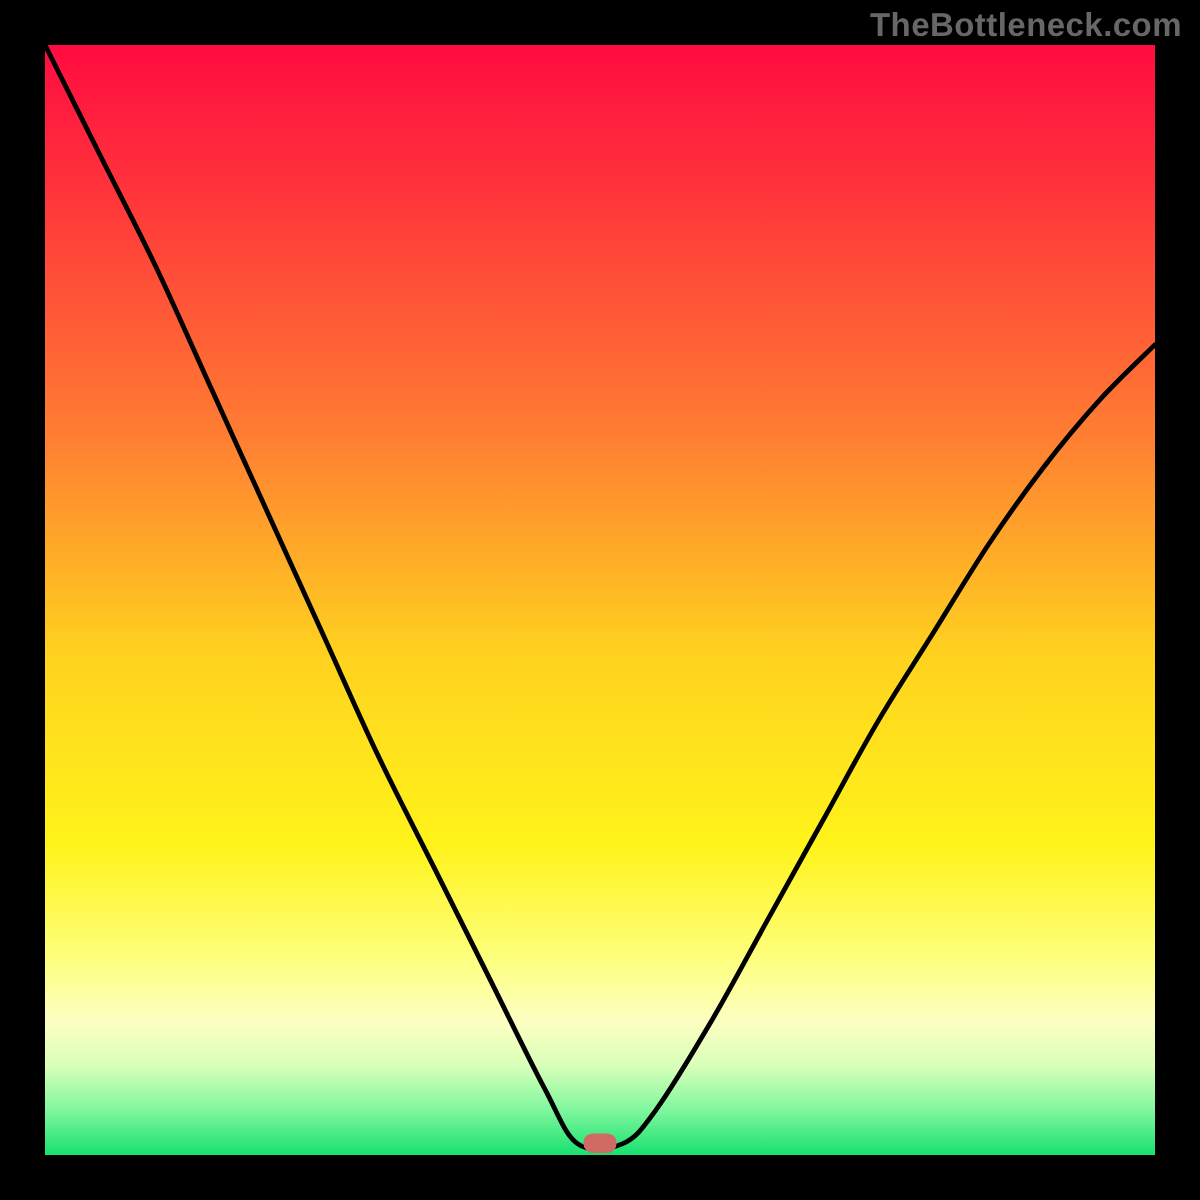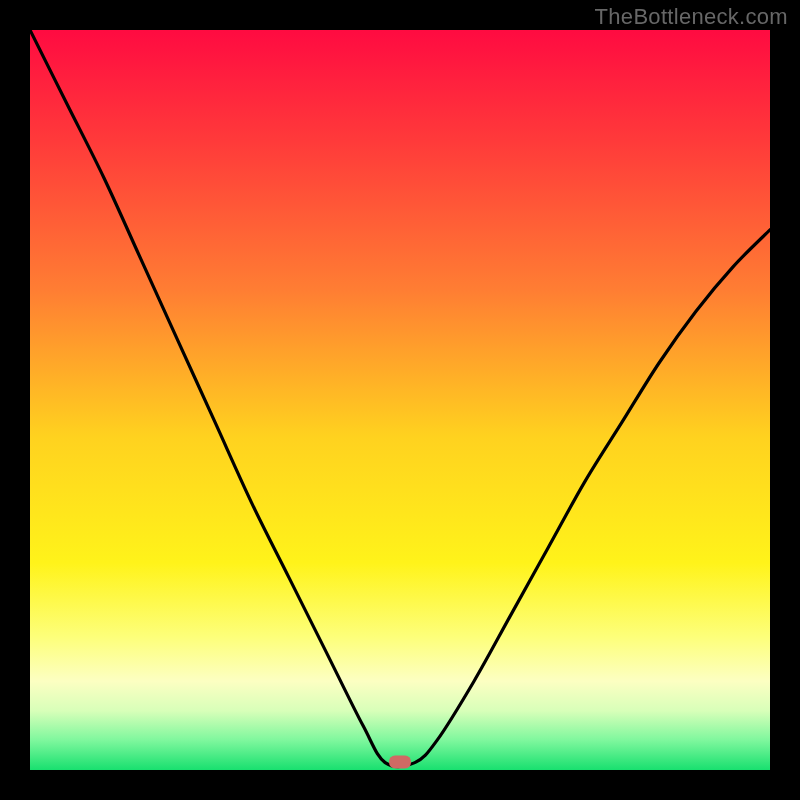--- a/index.html
+++ b/index.html
@@ -15,21 +15,21 @@
     position: relative;
     width: 800px;
     height: 800px;
     background: #000;
   }
   .watermark {
     position: absolute;
     top: 4px;
     right: 12px;
     font-size: 22px;
-    font-weight: 400;
+    font-weight: 700;
     color: #676767;
     letter-spacing: 0.3px;
     z-index: 10;
   }
   svg {
     display: block;
   }
 </style>
 </head>
 <body>

